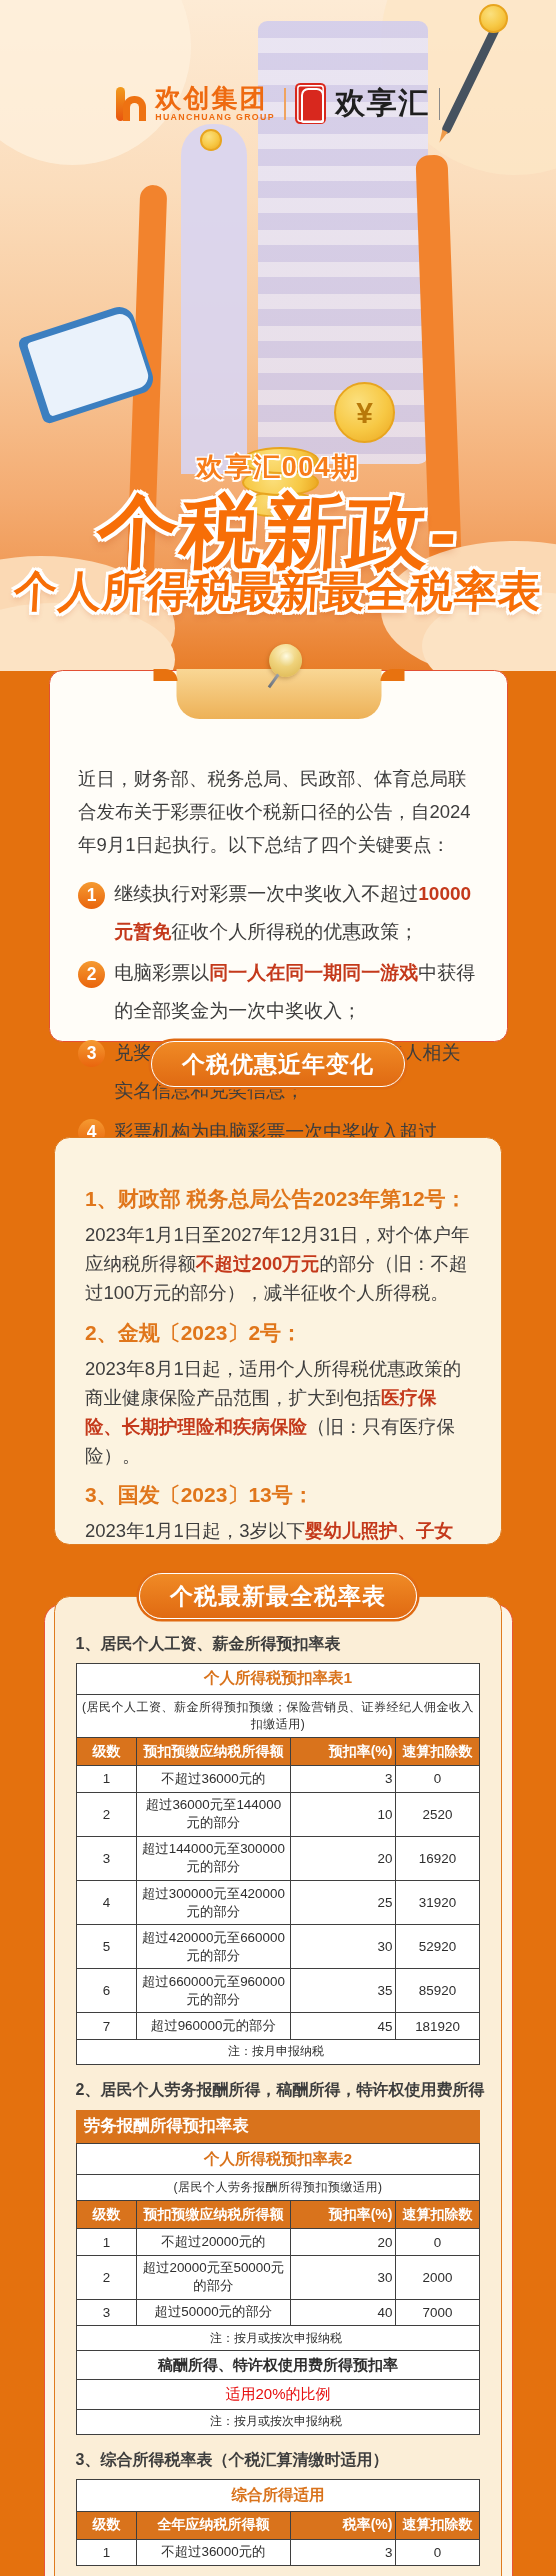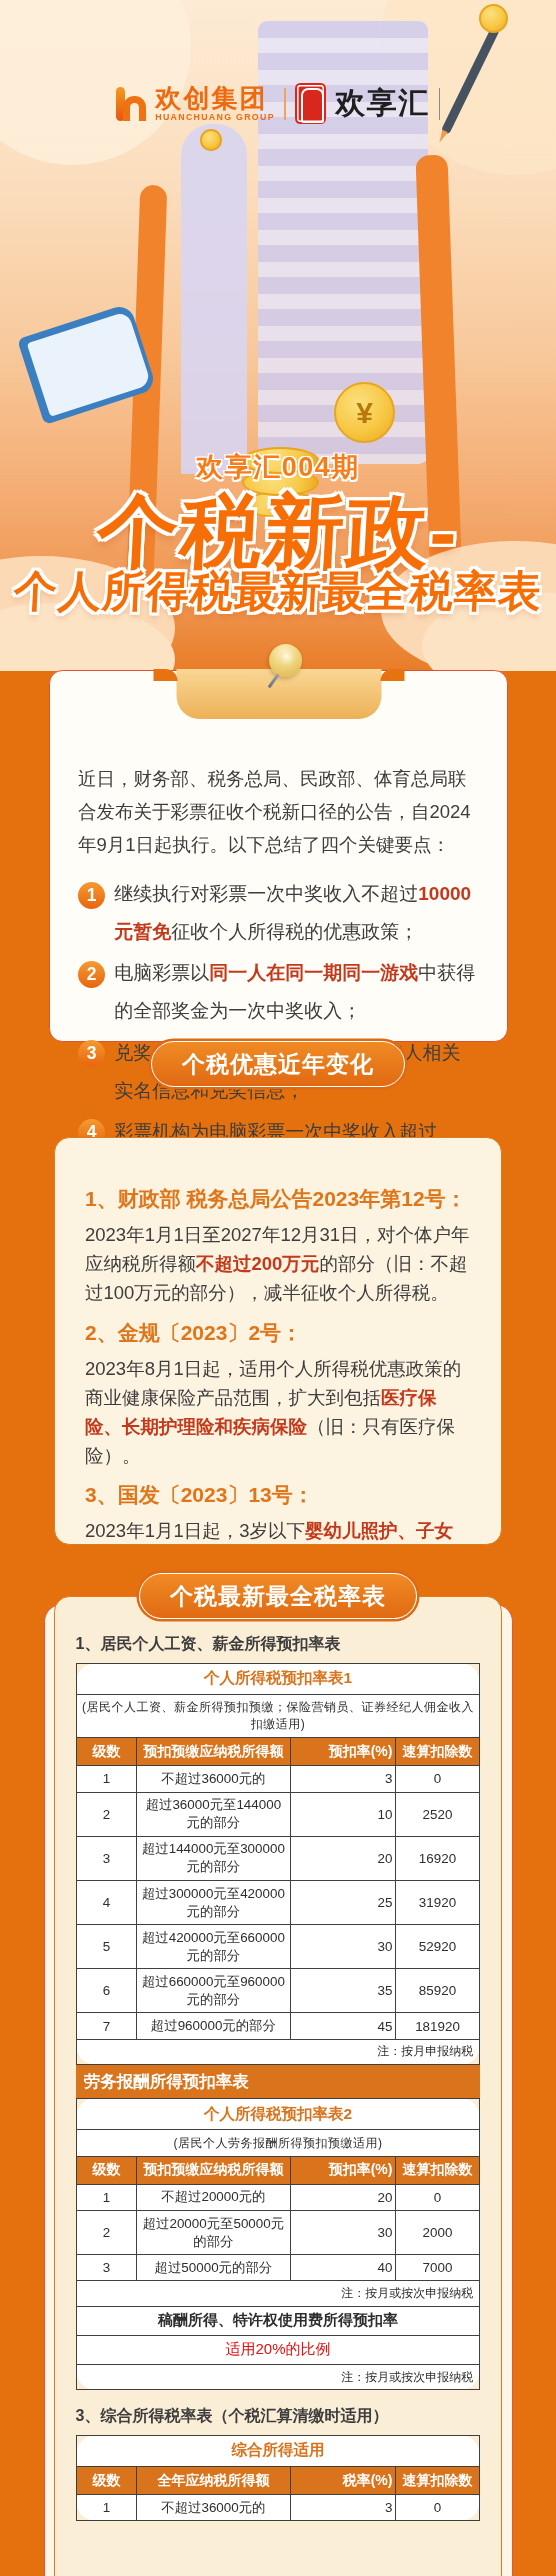--- a/index.html
+++ b/index.html
@@ -82,27 +82,27 @@
   
   .card2 { position:absolute; left:54px; top:1137px; width:448px; height:408px; background:#FCF3E0; border:1.5px solid #DF7B1F; border-radius:15.5px; padding:36px 30px 0; overflow:hidden; }
   .chg-title { color:#E0761B; font-size:21px; font-weight:900; margin:11.3px 0 7.2px; }
   .chg-body { font-size:18.5px; line-height:29px; color:#3d3d3d; }
   
   .card3outer { position:absolute; left:44px; top:1604px; width:469px; height:1867px; background:#FDF5E6; border:1px solid #E8543A; border-radius:17.5px; }
   .card3 { position:absolute; left:54px; top:1596px; width:448px; height:1835px; background:#FBEED7; border:1.5px solid #DF7B1F; border-radius:15.5px; padding:19.6px 20.6px 0; overflow:hidden; }
   .sec-h { font-size:16px; font-weight:900; color:#3d3d3d; margin:15.5px 0 8.2px; white-space:nowrap; }
   .sec-h:first-child { margin-top:17px; }
   .bar { background:#D9731C; color:#fff; font-size:16.5px; font-weight:bold; padding:5.7px 8.2px; }
-  .tbl { width:100%; border-collapse:collapse; background:#fff;border-radius:20px; }
+  .tbl { width:100%; border-collapse:collapse; background:#fff; }
   .tbl td { border:1px solid #3f3f3f; text-align:center; font-size:13.4px; color:#2e2e2e; padding:3.6px 2.1px; }
   .tbl .c0 { width:15%;margin-top:46px; } .tbl .c1 { width:38%; } .tbl .c2 { width:26%;text-align:right; } .tbl .c3 { width:21%; }
   .t-title td { color:#D9731C; font-weight:900; font-size:15.5px; padding:4.6px 2.1px; }
   .t-sub td { font-size:12px; letter-spacing:0.5px; padding:4.1px 2.1px; }
   .t-head td { background:#D9731C; color:#fff; font-weight:bold; font-size:14px; padding:4.6px 2.1px; }
-  .t-note td { text-align:right; font-size:12px; padding-right:6.2px; }
+  .t-note td { font-size:12px; padding-right:6.2px; }
   .t-merge td { font-weight:900; font-size:15px; color:#2e2e2e; padding:4.6px 2.1px;margin-top:24px; }
   .t-red td { color:#E60E0E; font-weight:400; font-size:15px; padding:4.6px 2.1px; }
 </style>
 </head>
 <body>
 
 <div class="hero">
   <div class="d-circle1"></div>
   <div class="d-circle2"></div>
   <div class="receipt-col1"></div>
@@ -246,20 +246,21 @@
           <td class="c3">181920</td>
         </tr>
       </tbody>
     <tbody>
         <tr class="t-note">
           <td colspan="4">注：按月申报纳税</td>
         </tr>
       </tbody>
   </table>
 
+  <div class="sec-h">2、居民个人劳务报酬所得，稿酬所得，特许权使用费所得</div>
   <div class="bar">劳务报酬所得预扣率表</div>
   <table class="tbl">
     <tbody>
         <tr class="t-title">
           <td colspan="4">个人所得税预扣率表2</td>
         </tr>
       </tbody>
     <tbody>
         <tr class="t-sub">
           <td colspan="4">(居民个人劳务报酬所得预扣预缴适用)</td>

